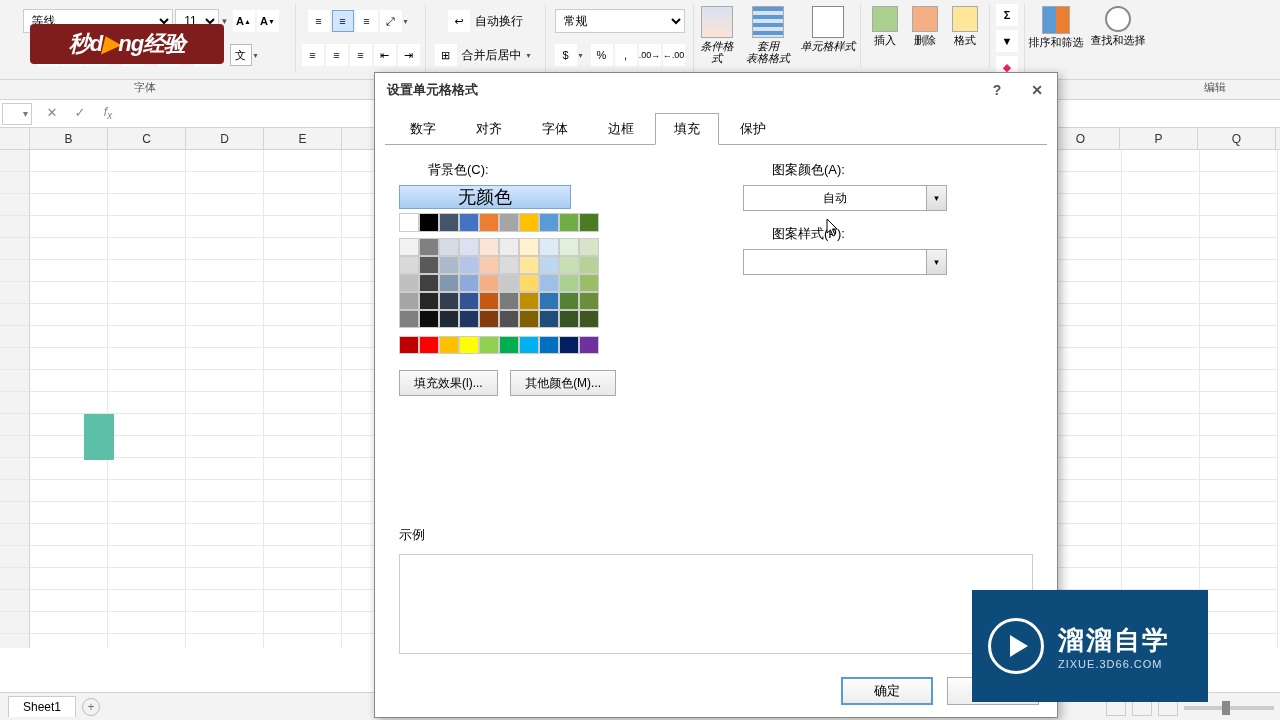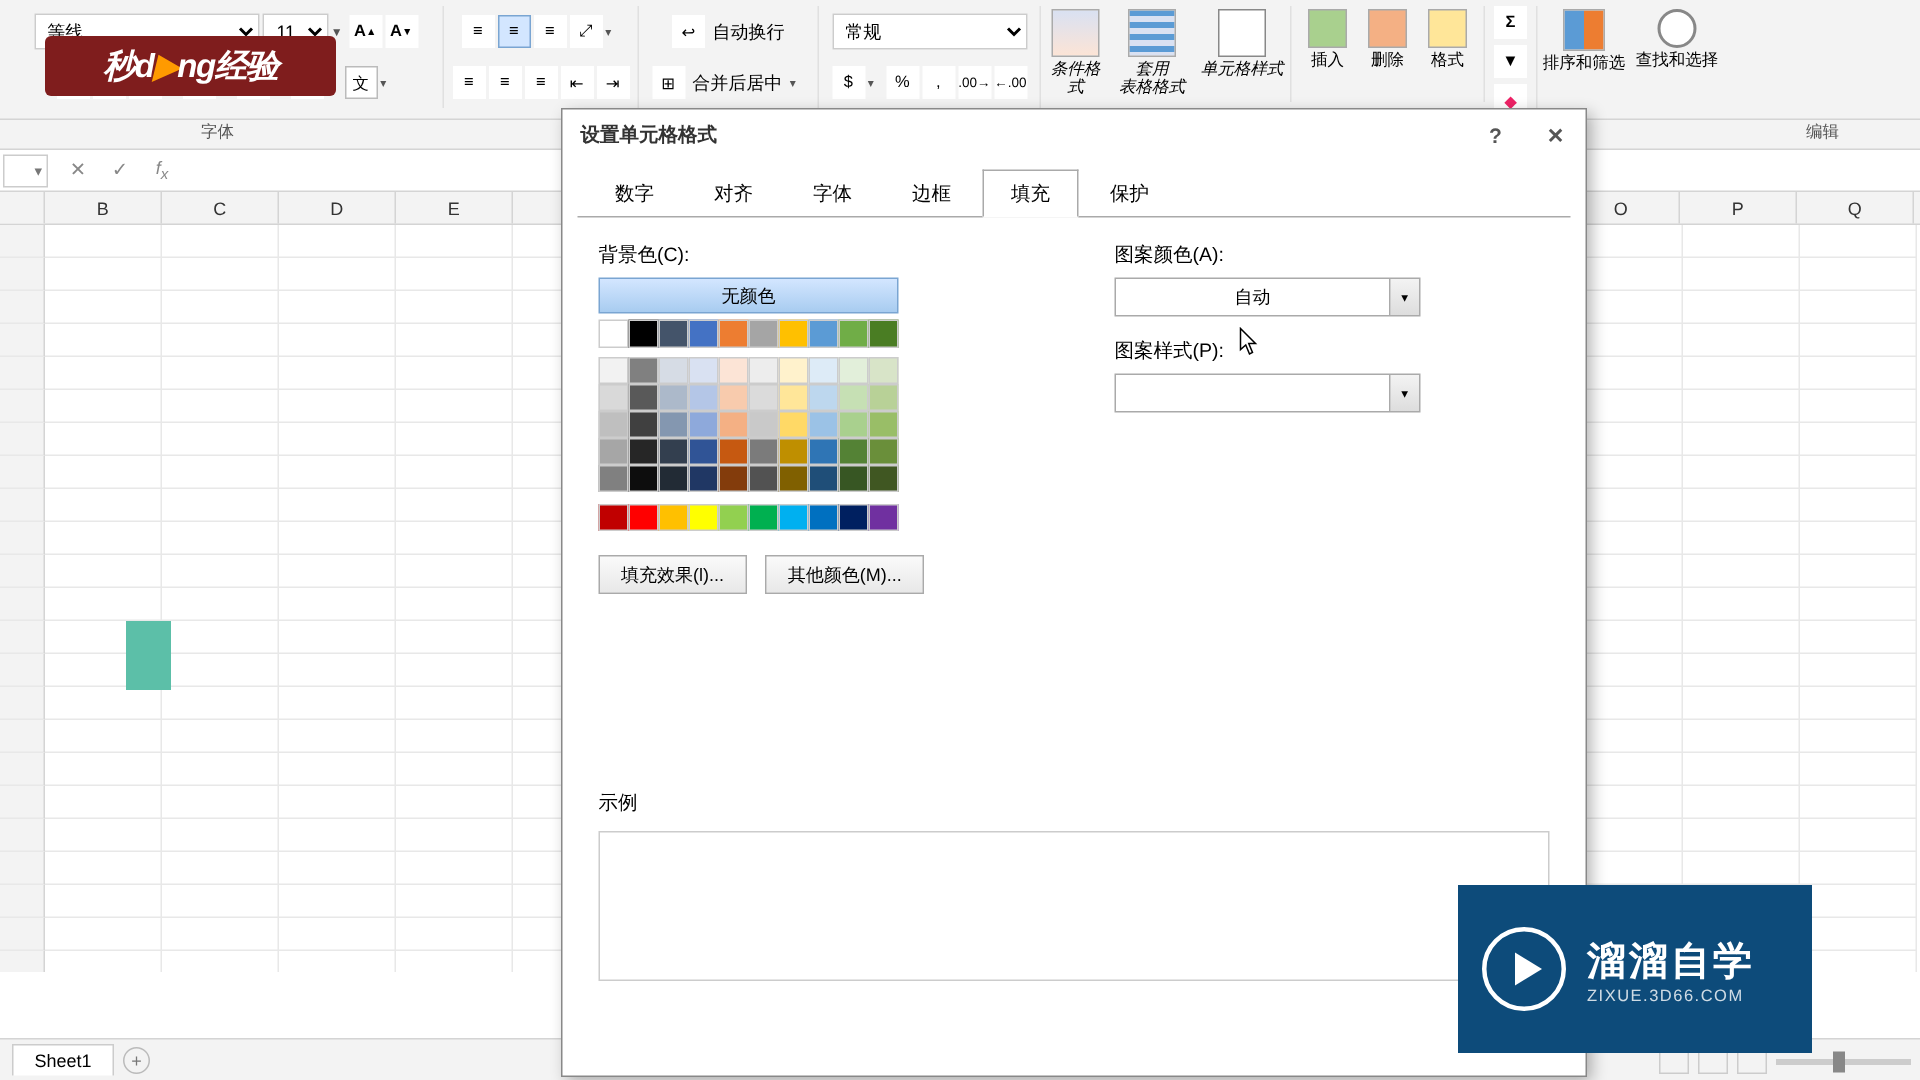--- a/index.html
+++ b/index.html
@@ -55,23 +55,23 @@
 .dlg-title .right { position: absolute; right: 0; top: 0; display: flex; }
 .dlg-help, .dlg-close { width: 40px; height: 34px; text-align: center; line-height: 34px; font-size: 14px; cursor: pointer; color: #555; }
 
 .dlg-tabs { display: flex; padding: 6px 16px 0; gap: 2px; }
 .dlg-tab { padding: 6px 18px; font-size: 13px; border: 1px solid transparent; cursor: pointer; }
 .dlg-tab.active { border: 1px solid #aaa; border-bottom-color: #fff; background: #fff; position: relative; z-index: 2; }
 .dlg-body { border-top: 1px solid #aaa; margin: -1px 10px 0; padding: 16px 14px; position: relative; height: 520px; }
 
 .left-col { width: 300px; float: left; }
 .right-col { width: 260px; float: right; margin-right: 30px; }
-.lbl { font-size: 13px; margin-bottom: 6px; display: block; }
-
-.no-color { width: 200px; height: 24px; background: linear-gradient(#d3e6ff, #a8ccf0); border: 1px solid #7aa5d2; text-align: center; line-height: 22px; font-size: 12px; cursor: pointer; }
+.lbl { font-size: 13px; margin-bottom: 6px; display: block; margin-left: 29px; }
+
+.no-color { width: 172px; height: 24px; background: linear-gradient(#d3e6ff, #a8ccf0); border: 1px solid #7aa5d2; text-align: center; line-height: 22px; font-size: 18px; cursor: pointer; }
 .palette { margin-top: 4px; }
 .prow { display: flex; }
 .swatch { width: 20px; height: 18px; border: 1px solid #ccc; cursor: pointer; }
 .prow.tall .swatch { height: 19px; }
 .prow.std { margin-top: 8px; }
 
 .dlg-btn { height: 26px; padding: 0 14px; background: linear-gradient(#fafafa,#e8e8e8); border: 1px solid #aaa; font-size: 12px; cursor: pointer; margin-right: 8px; margin-top: 16px; }
 
 .combo { width: 204px; height: 26px; border: 1px solid #aaa; display: flex; align-items: center; background: #fff; margin-bottom: 14px; }
 .combo .val { flex: 1; text-align: center; font-size: 12px; }
@@ -824,20 +824,24 @@
       </div>
       <span class="lbl">图案样式(P):</span>
       <div class="combo">
         <span class="val"></span>
         <span class="arrow">▾</span>
       </div>
     </div>
     <span class="sample-lbl">示例</span>
     <div class="sample-box"></div>
   </div>
+  <div class="dlg-footer">
+    <button class="ok-btn">确定</button>
+    <button class="cancel-btn">取消</button>
+  </div>
 </div>
 
 <div class="logo1">
   <span>秒d</span>
     <span class="play">▶</span>
     <span>ng经验</span>
 </div>
 <div class="logo2">
   <div class="circ">
       <div class="tri"></div>

